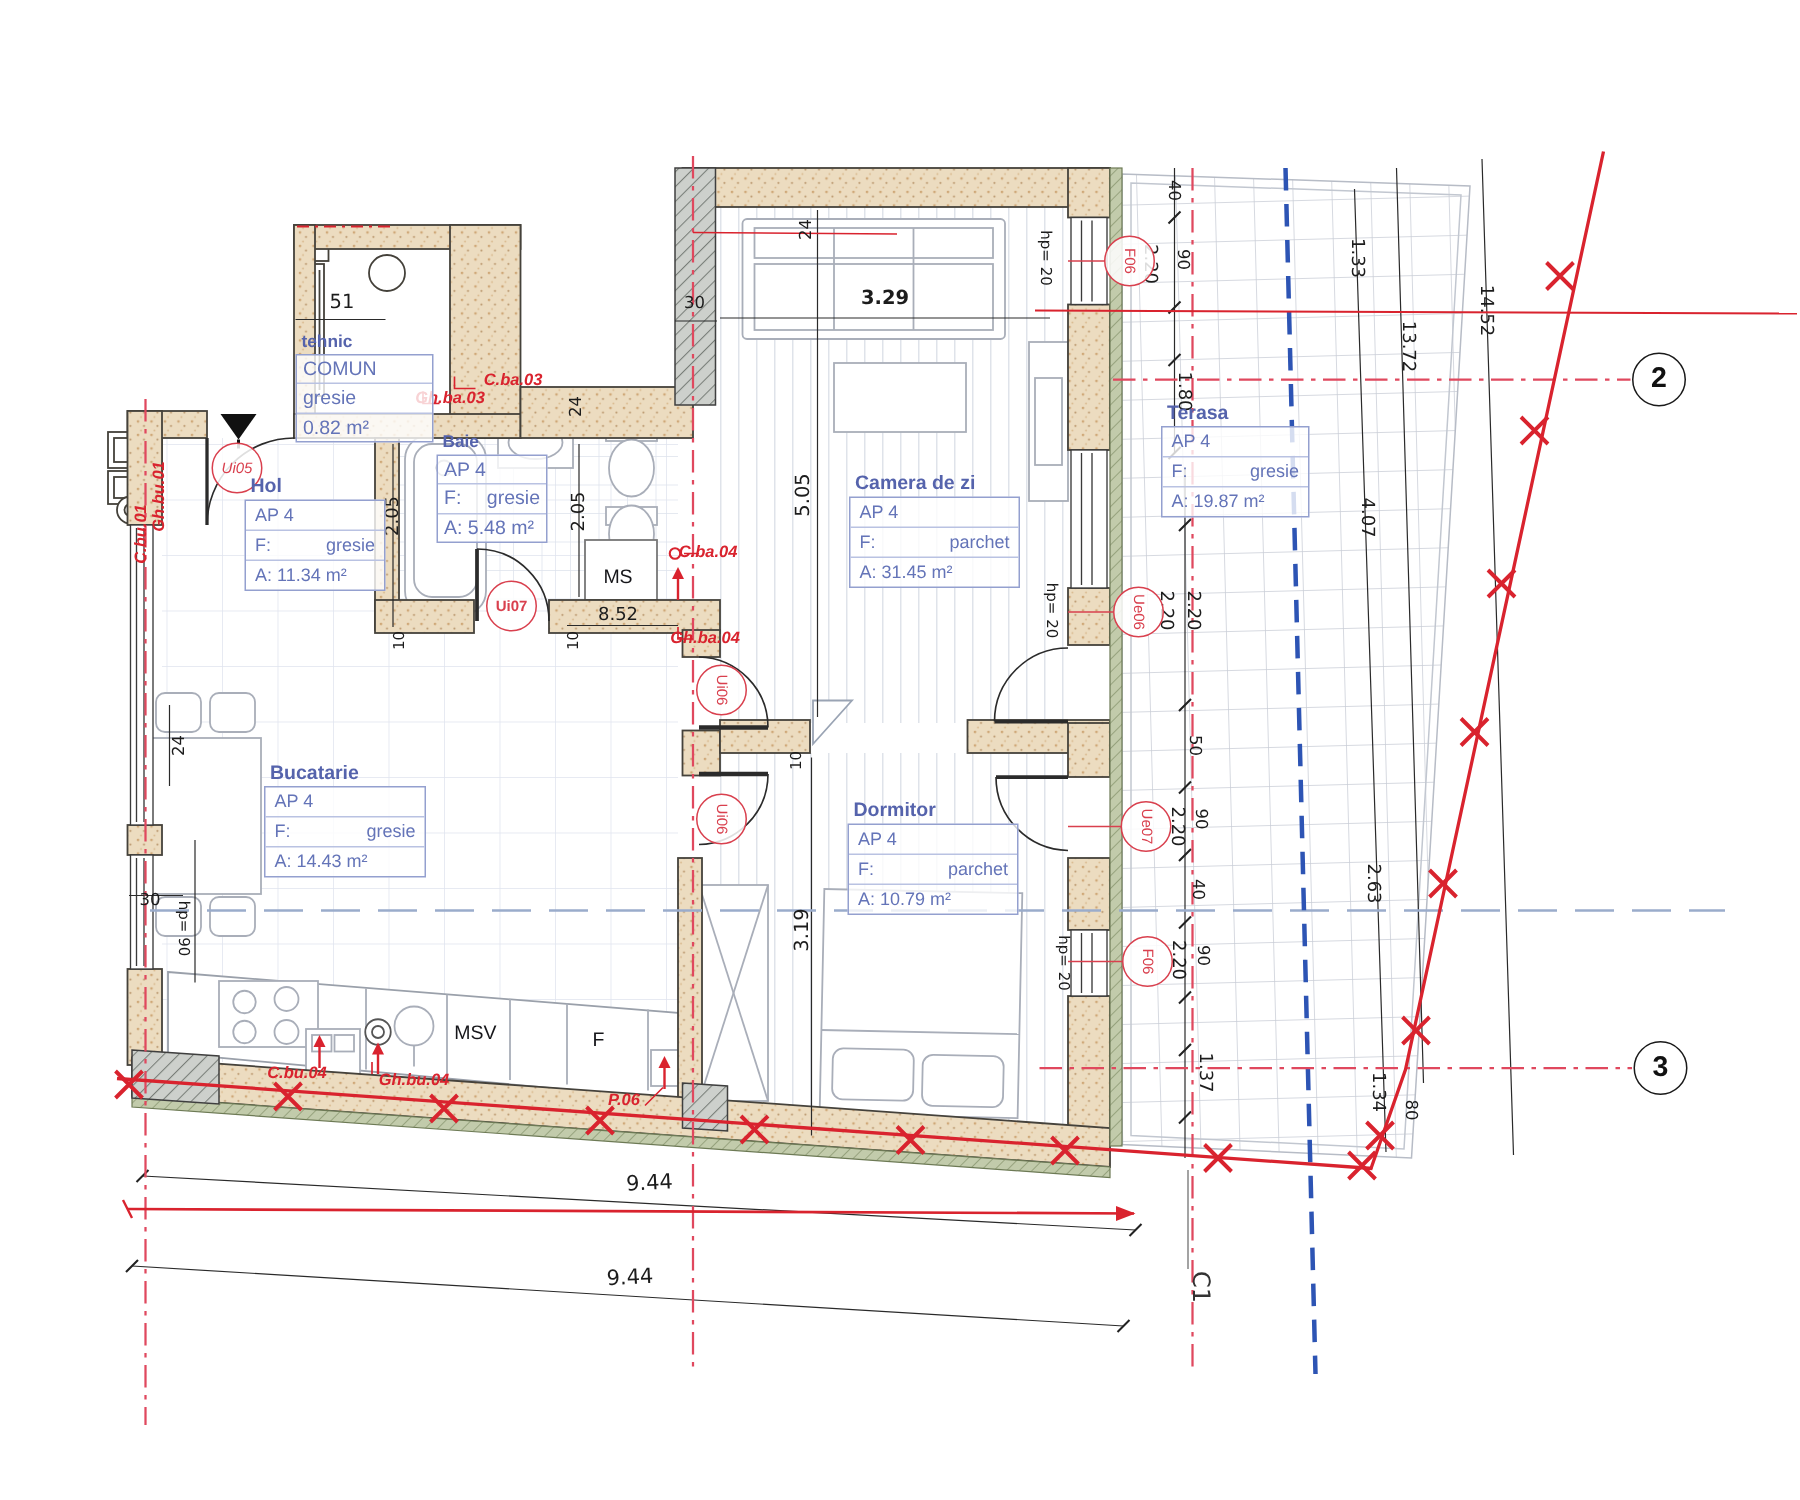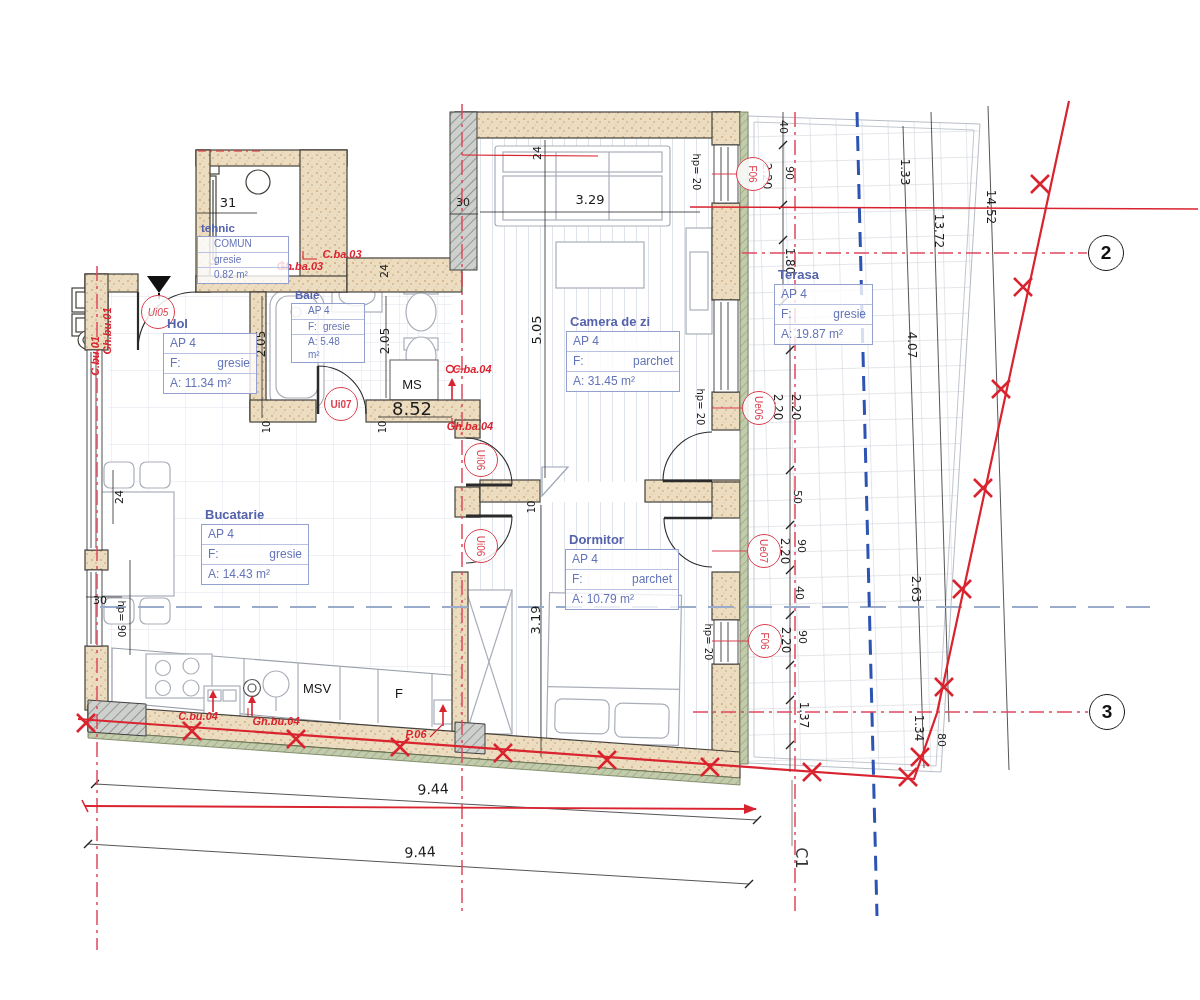--- a/index.html
+++ b/index.html
@@ -20,21 +20,21 @@
        color:#111;font-weight:bold;font-size:19px;font-family:"Liberation Sans",sans-serif;
        display:flex;align-items:center;justify-content:center;background:#fff;box-sizing:border-box;}
   .axis{position:absolute;font-family:"DejaVu Sans",sans-serif;color:#333;font-size:16px;white-space:nowrap;}
   .room{position:absolute;}
   .rtitle{font-weight:bold;font-size:13px;color:#5563ac;margin:0 0 2px 4px;}
   .rbox{border:1px solid #94a0cf;background:rgba(255,255,255,.8);}
   .rrow{display:flex;justify-content:space-between;gap:6px;padding:2px 6px;border-top:1px solid #b9c2e2;
         font-size:12px;color:#6474b8;line-height:1.25;}
   .rrow:first-child{border-top:none;}
   .room.small .rtitle{font-size:11.5px;}
-  .room.small .rrow{font-size:10px;padding:1px 16px;}
+  .room.small .rrow{font-size:13px;padding:1px 4px;}
 </style>
 </head>
 <body>
 
 <div id="stage">
 <svg id="draw" width="1200" height="1000" viewBox="0 0 1200 1000">
   <defs>
     <pattern id="speck" width="9" height="9" patternUnits="userSpaceOnUse">
       <rect width="9" height="9" fill="#ecdcc0"></rect>
       <circle cx="2" cy="2" r="0.9" fill="#cfa878"></circle>
@@ -308,29 +308,29 @@
           <polygon points="252,695 248,703 256,703"></polygon>
       <polygon points="443,704 439,712 447,712"></polygon>
           <polygon points="452,378 448,386 456,386"></polygon>
     </g>
     <path stroke="#d9232e" stroke-width="1.1" d="M303,251 v8 h14 M282,261 v8 h11 M452,418 v8 h10 M248,716 v-8 M430,737 l12,-12 M456,369 h10"></path>
     <circle cx="450" cy="369" r="3.5" fill="none" stroke="#d9232e" stroke-width="1.4"></circle>
   </g>
 </svg>
 
 <div id="anno">
-      <div class="dim" style="left: 228px; top: 202px; transform: translate(-50%, -50%) rotate(0deg); font-size: 13px;">31</div>
-      <div class="dim" style="left: 590px; top: 199px; transform: translate(-50%, -50%) rotate(0deg); font-size: 13px;">3.29</div>
+      <div class="dim" style="left: 228px; top: 202px; transform: translate(-50%, -50%) rotate(0deg); font-size: 13px;">51</div>
+      <div class="dim" style="left: 590px; top: 199px; transform: translate(-50%, -50%) rotate(0deg); font-size: 13px; font-weight: bold;">3.29</div>
       <div class="dim" style="left: 537px; top: 153px; transform: translate(-50%, -50%) rotate(-90deg); font-size: 11px;">24</div>
       <div class="dim" style="left: 463px; top: 202px; transform: translate(-50%, -50%) rotate(0deg); font-size: 11px;">30</div>
       <div class="dim" style="left: 384px; top: 271px; transform: translate(-50%, -50%) rotate(-90deg); font-size: 11px;">24</div>
       <div class="dim" style="left: 261px; top: 344px; transform: translate(-50%, -50%) rotate(-90deg); font-size: 12px;">2.05</div>
       <div class="dim" style="left: 385px; top: 341px; transform: translate(-50%, -50%) rotate(-90deg); font-size: 12px;">2.05</div>
       <div class="dim" style="left: 536px; top: 330px; transform: translate(-50%, -50%) rotate(-90deg); font-size: 13px;">5.05</div>
-      <div class="dim" style="left: 412px; top: 409px; transform: translate(-50%, -50%) rotate(0deg); font-size: 18px;">8.52</div>
+      <div class="dim" style="left: 412px; top: 409px; transform: translate(-50%, -50%) rotate(0deg); font-size: 12px;">8.52</div>
       <div class="dim" style="left: 267px; top: 427px; transform: translate(-50%, -50%) rotate(-90deg); font-size: 10px;">10</div>
       <div class="dim" style="left: 383px; top: 427px; transform: translate(-50%, -50%) rotate(-90deg); font-size: 10px;">10</div>
       <div class="dim" style="left: 532px; top: 507px; transform: translate(-50%, -50%) rotate(-90deg); font-size: 10px;">10</div>
       <div class="dim" style="left: 535px; top: 620px; transform: translate(-50%, -50%) rotate(-90deg); font-size: 13px;">3.19</div>
       <div class="dim" style="left: 119px; top: 497px; transform: translate(-50%, -50%) rotate(-90deg); font-size: 11px;">24</div>
       <div class="dim" style="left: 100px; top: 600px; transform: translate(-50%, -50%) rotate(0deg); font-size: 11px;">30</div>
       <div class="dim" style="left: 121px; top: 619px; transform: translate(-50%, -50%) rotate(90deg); font-size: 10px;">hp= 90</div>
       <div class="dim" style="left: 696px; top: 172px; transform: translate(-50%, -50%) rotate(90deg); font-size: 10px;">hp= 20</div>
       <div class="dim" style="left: 783px; top: 127px; transform: translate(-50%, -50%) rotate(90deg); font-size: 11px;">40</div>
       <div class="dim" style="left: 767px; top: 176px; transform: translate(-50%, -50%) rotate(90deg); font-size: 12px;">2.20</div>
@@ -446,21 +446,21 @@
           </div>
           <div class="rrow">
             <span>F:</span>
             <span>gresie</span>
           </div>
           <div class="rrow">
             <span>A: 19.87 m²</span>
           </div>
         </div>
       </div>
-      <div class="room" style="left: 176px; top: 507px; margin-left: 25px;">
+      <div class="room" style="left: 176px; top: 507px;">
         <div class="rtitle">Bucatarie</div>
         <div class="rbox" style="width: 106px;">
           <div class="rrow">
             <span>AP 4</span>
           </div>
           <div class="rrow">
             <span>F:</span>
             <span>gresie</span>
           </div>
           <div class="rrow">

